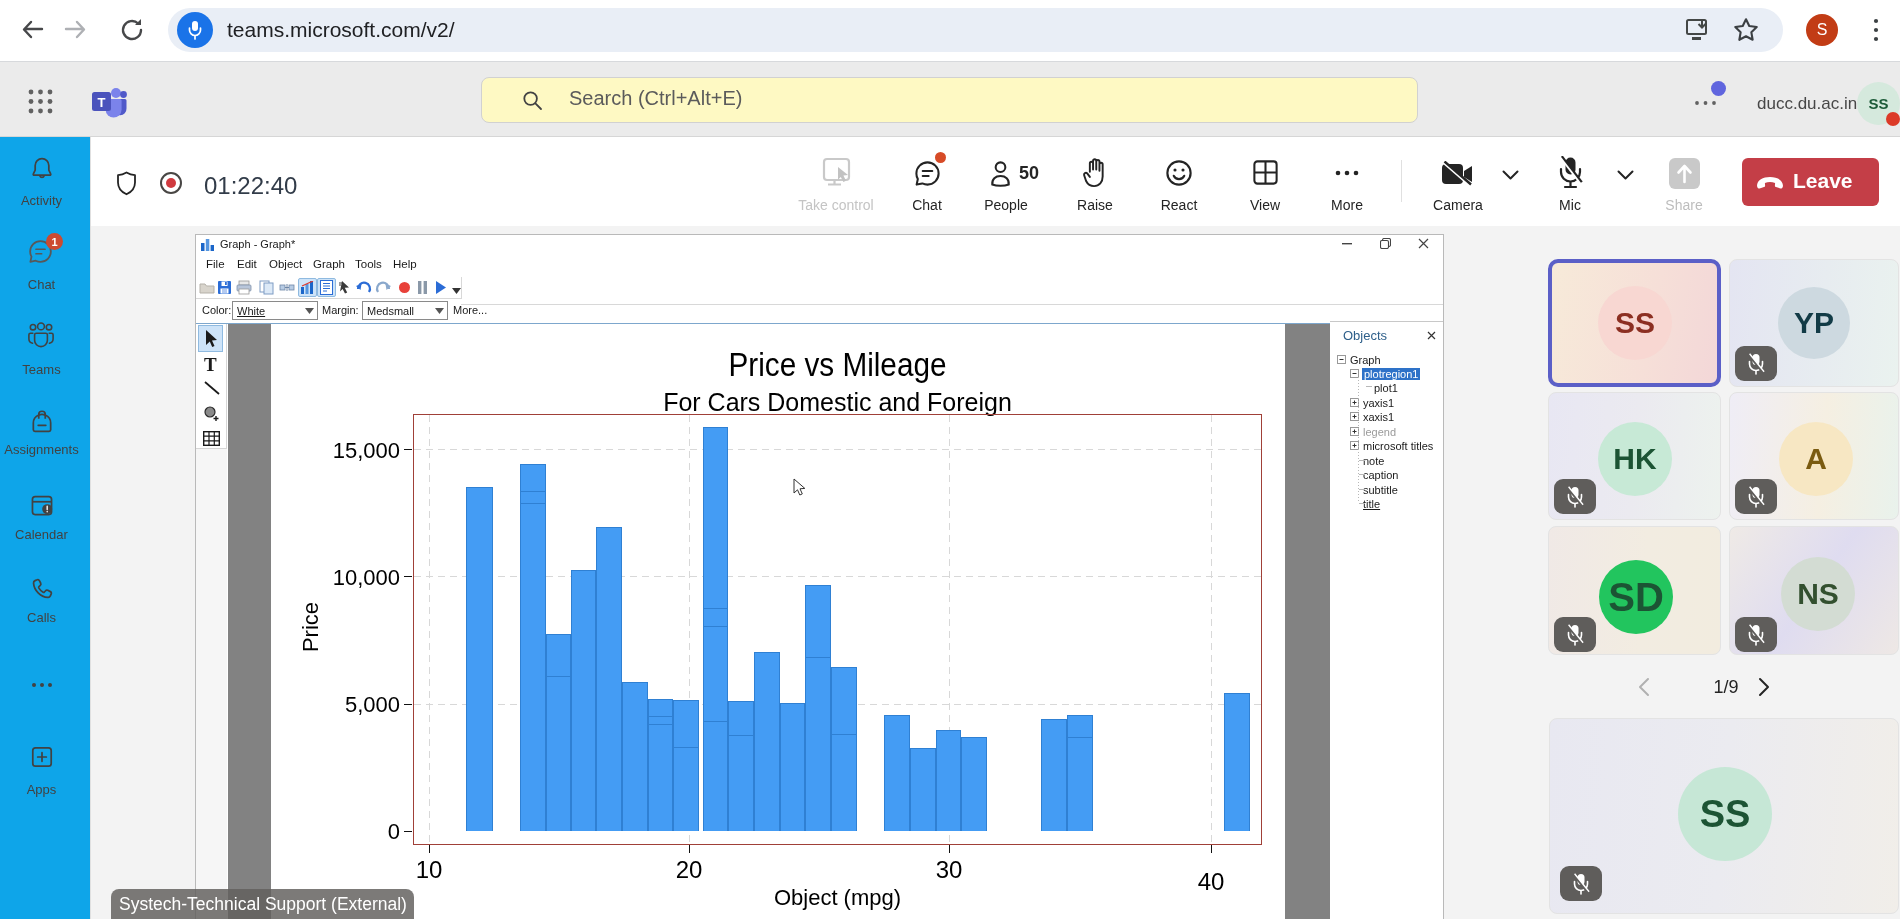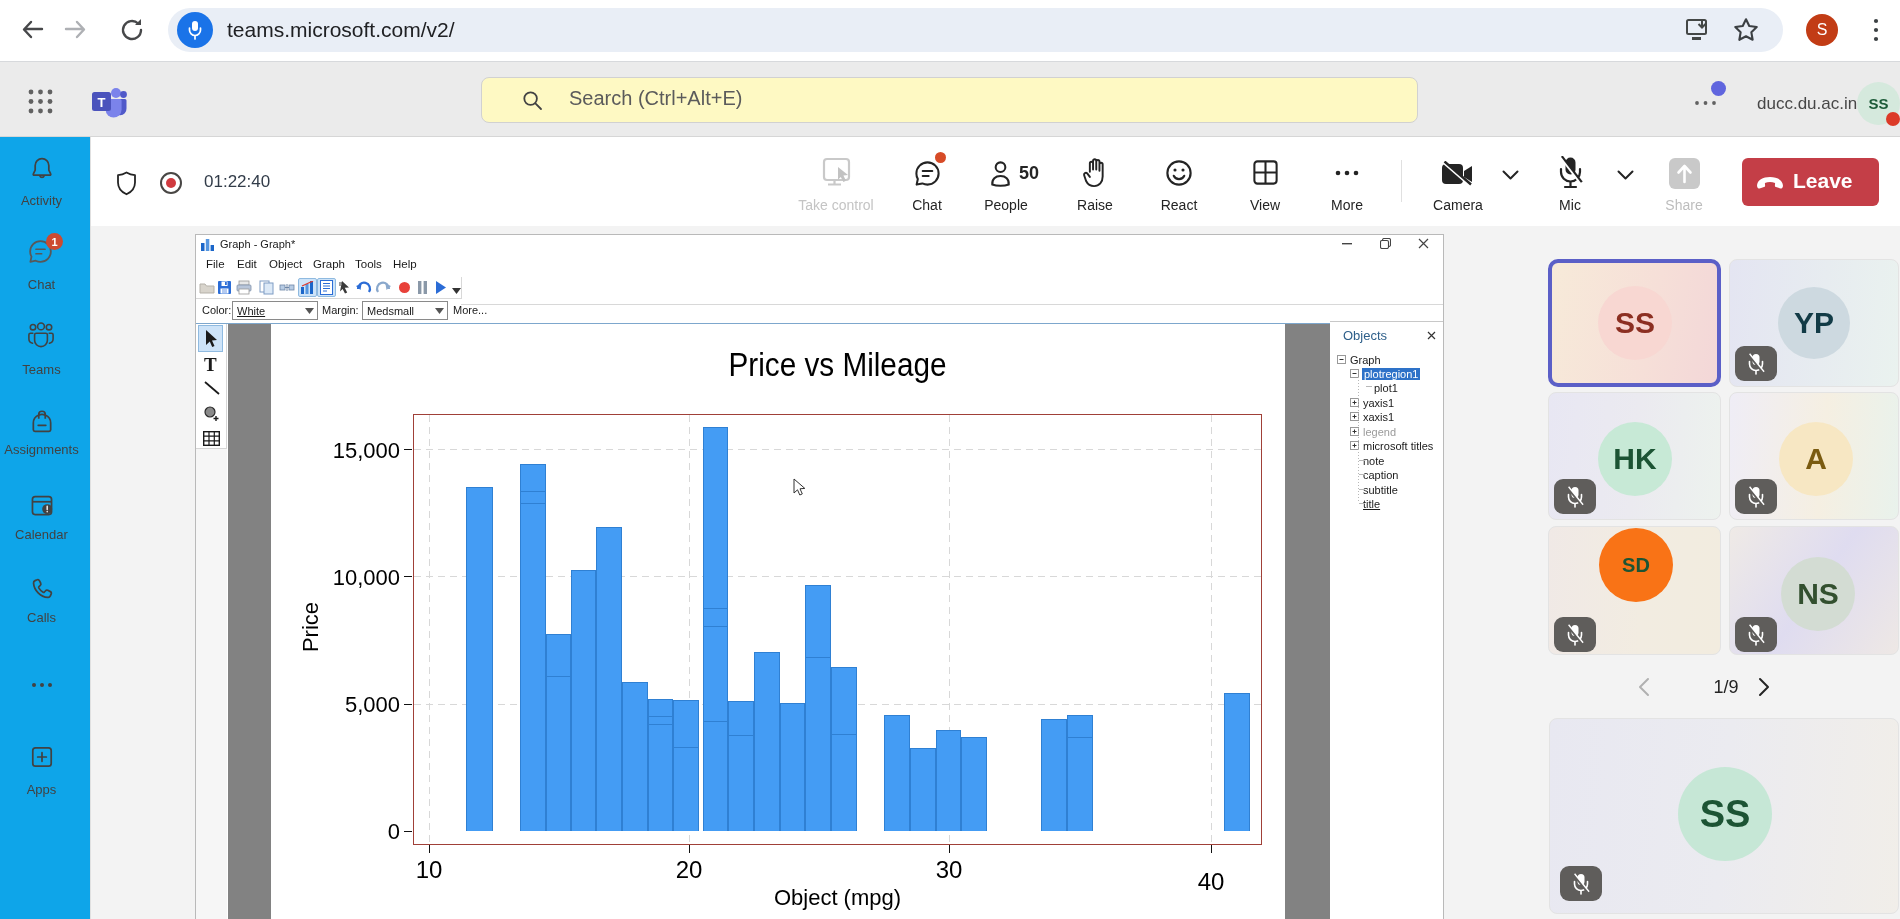--- a/index.html
+++ b/index.html
@@ -183,21 +183,21 @@
 
 <div id="mtoolbar">
 
   <svg class="abs" style="left:24px;top:34px" width="23" height="25" viewBox="0 0 23 25">
         <path d="M11.5 1.5 c2.5 1.5 5.5 2.5 8.5 2.7 v7.3 c0 5.5 -3.5 9.5 -8.5 11.8 C6.5 21 3 17 3 11.5 V4.2 C6 4 9 3 11.5 1.5 Z" stroke="#242424" stroke-width="1.8" fill="none" stroke-linejoin="round"></path>
       </svg>
 
   <div class="abs" style="left:69px;top:35px;width:22px;height:22px;border-radius:50%;border:2.6px solid #484644;box-sizing:border-box;"></div>
   <div class="abs" style="left:75px;top:41px;width:10px;height:10px;border-radius:50%;background:#d03a3f;"></div>
 
-  <div class="abs" style="left:113px;top:35px;font-size:17px;color:#323c49;">01:22:40</div>
+  <div class="abs" style="left:113px;top:35px;font-size:24px;color:#323c49;">01:22:40</div>
 
   <svg class="abs" style="left:731px;top:20px" width="30" height="31" viewBox="0 0 30 31">
         <rect x="2" y="2" width="25" height="21" rx="3" stroke="#c9c9c9" stroke-width="2.2" fill="none"></rect>
         <path d="M12.5 23 v4.5 M6 27.5 h13" stroke="#c9c9c9" stroke-width="2.2"></path>
         <path d="M16 10 l10 8 -4.6 .6 2.6 5.2 -2.6 1.3 -2.6 -5.2 -2.8 2.9 Z" fill="#c2c2c2"></path>
       </svg>
   <div class="mlabel abs" style="left:690px;top:60px;width:110px;text-align:center;color:#c4c4c4;">Take control</div>
 
   <svg class="abs" style="left:822px;top:22px" width="29" height="29" viewBox="0 0 24 24">
         <path d="M12 2.8 a9.2 9.2 0 0 1 9.2 9.2 a9.2 9.2 0 0 1 -9.2 9.2 c-1.5 0 -3 -.4 -4.3 -1 L3 21.2 l1 -4.6 a9.2 9.2 0 0 1 -1.2 -4.6 A9.2 9.2 0 0 1 12 2.8 Z" stroke="#242424" stroke-width="1.7" fill="none" stroke-linejoin="round"></path>
@@ -401,20 +401,21 @@
         <rect x="0.7" y="0.7" width="15.6" height="13.6" stroke="#1a1a1a" stroke-width="1.4" fill="none"></rect>
         <path d="M0.7 5.2 h15.6 M0.7 9.8 h15.6 M6 0.7 v13.6 M11.3 0.7 v13.6" stroke="#1a1a1a" stroke-width="1.2"></path>
       </svg>
 
   <div class="abs" style="left:32px;top:89px;width:43px;height:595px;background:#828282;"></div>
   <div class="abs" style="left:1089px;top:89px;width:45px;height:595px;background:#828282;"></div>
 </div>
 
 <div id="canvas" class="abs" style="left:271px;top:324px;width:1014px;height:595px;background:#fff;">
   <div class="abs" style="left:142px;top:22px;width:849px;text-align:center;font-size:33px;color:#000;transform:scaleX(.9);">Price vs Mileage</div>
+  <div class="abs" style="left:142px;top:64px;width:849px;text-align:center;font-size:25px;color:#000;">For Cars Domestic and Foreign</div>
 
   <div class="abs" style="left:142px;top:90px;width:849px;height:431px;border:1px solid #a04038;box-sizing:border-box;"></div>
 
   <div class="gridh" style="left:143px;top:125px;width:847px;"></div>
   <div class="gridh" style="left:143px;top:252px;width:847px;"></div>
   <div class="gridh" style="left:143px;top:380px;width:847px;"></div>
   <div class="gridv" style="left:158px;top:91px;height:429px;"></div>
   <div class="gridv" style="left:418px;top:91px;height:429px;"></div>
   <div class="gridv" style="left:678px;top:91px;height:429px;"></div>
   <div class="gridv" style="left:940px;top:91px;height:429px;"></div>
@@ -564,21 +565,21 @@
         <svg width="20" height="22" viewBox="0 0 20 22">
           <rect x="6.5" y="1" width="7" height="11" rx="3.5" fill="#fff"></rect>
           <path d="M3.5 8.5 v2.5 a6.5 6.5 0 0 0 13 0 V8.5" stroke="#fff" stroke-width="1.6" fill="none" stroke-linecap="round"></path>
           <path d="M10 18 v3" stroke="#fff" stroke-width="1.6" stroke-linecap="round"></path>
           <path d="M2.5 1.5 L17 19.5" stroke="#5f5d5b" stroke-width="2.4"></path>
           <path d="M3.6 .8 L18.1 18.8" stroke="#fff" stroke-width="1.4"></path>
         </svg>
       </div>
 
   <div class="tile" style="left:1548px;top:526px;width:173px;height:129px;background:linear-gradient(95deg,#f0e9e6 0%,#f2ece1 55%,#f2ecdf 100%);"></div>
-  <div class="avatar" style="left:1599px;top:528px;width:74px;height:74px;background:#f97316;color:#1c5434;font-size:20px;">SD</div>
+  <div class="avatar" style="left:1599px;top:560px;width:74px;height:74px;background:#22c55e;color:#1c5434;font-size:40px;">SD</div>
   <div class="micbadge" style="left:1554px;top:617px;">
         <svg width="20" height="22" viewBox="0 0 20 22">
           <rect x="6.5" y="1" width="7" height="11" rx="3.5" fill="#fff"></rect>
           <path d="M3.5 8.5 v2.5 a6.5 6.5 0 0 0 13 0 V8.5" stroke="#fff" stroke-width="1.6" fill="none" stroke-linecap="round"></path>
           <path d="M10 18 v3" stroke="#fff" stroke-width="1.6" stroke-linecap="round"></path>
           <path d="M2.5 1.5 L17 19.5" stroke="#5f5d5b" stroke-width="2.4"></path>
           <path d="M3.6 .8 L18.1 18.8" stroke="#fff" stroke-width="1.4"></path>
         </svg>
       </div>
 
@@ -608,14 +609,15 @@
         <svg width="20" height="22" viewBox="0 0 20 22">
           <rect x="6.5" y="1" width="7" height="11" rx="3.5" fill="#fff"></rect>
           <path d="M3.5 8.5 v2.5 a6.5 6.5 0 0 0 13 0 V8.5" stroke="#fff" stroke-width="1.6" fill="none" stroke-linecap="round"></path>
           <path d="M10 18 v3" stroke="#fff" stroke-width="1.6" stroke-linecap="round"></path>
           <path d="M2.5 1.5 L17 19.5" stroke="#5f5d5b" stroke-width="2.4"></path>
           <path d="M3.6 .8 L18.1 18.8" stroke="#fff" stroke-width="1.4"></path>
         </svg>
       </div>
 </div>
 
+<div class="abs" style="left:111px;top:889px;width:303px;height:30px;background:rgba(97,95,93,0.83);border-radius:8px 8px 0 0;color:#fff;font-size:17.5px;line-height:30px;padding-left:8px;box-sizing:border-box;">Systech-Technical Support (External)</div>
 
 </div>
 
 </body></html>

